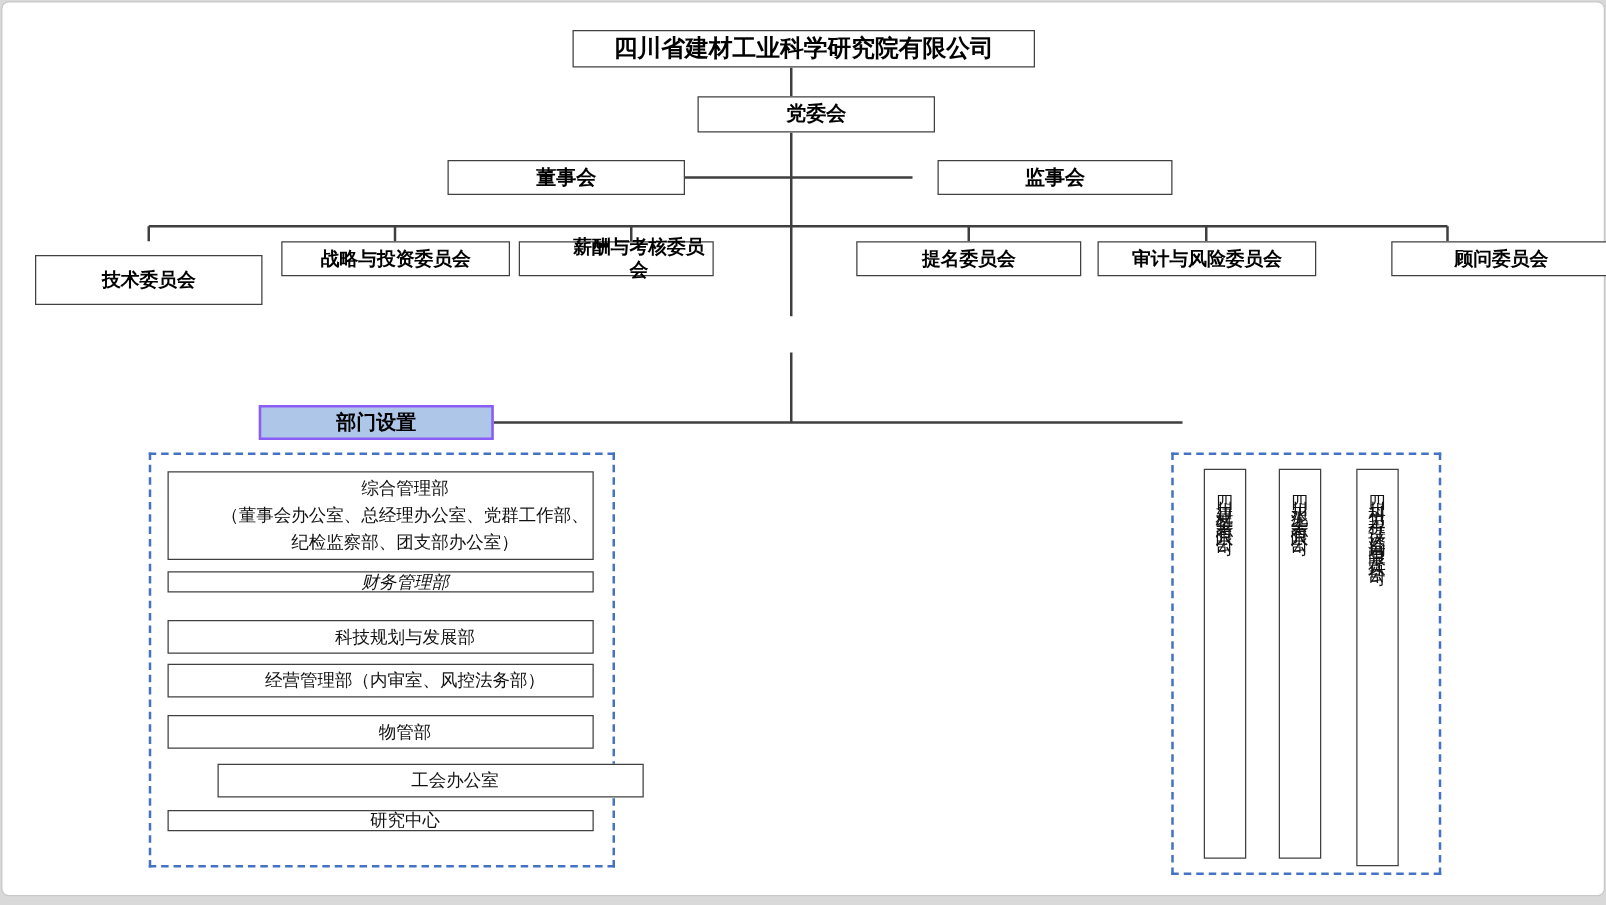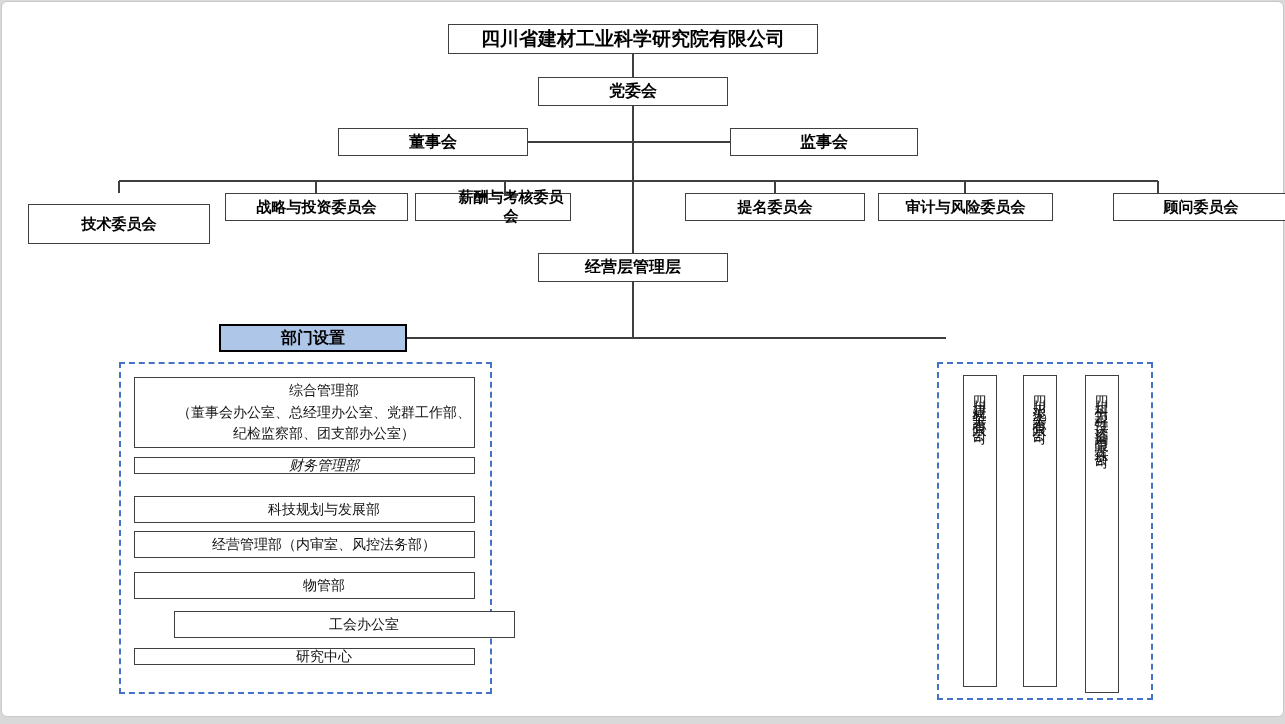--- a/index.html
+++ b/index.html
@@ -17,31 +17,30 @@
   svg.lines{position:absolute;left:0;top:0;pointer-events:none;}
   .box{
     position:absolute;
     background:#fff;
     border:1.5px solid #404040;
     display:flex;align-items:center;justify-content:center;
     text-align:center;
     color:#000;
     box-sizing:border-box;
   }
-  .box.bold{font-weight:bold;font-size:16px;}
-  .title-box{font-weight:bold;font-size:19px;border-width:1.6px;}
+  .box.bold{font-weight:bold;font-size:16px;margin-left:20px;}
+  .title-box{font-weight:bold;font-size:19px;border-width:1.6px;margin-left:10px;}
   .committee{font-weight:bold;font-size:15px;}
   .header-box{
     position:absolute;
     background:#AEC6E8;
-    border:2px solid #000000;
+    border:2px solid #8b5cf6;
     display:flex;align-items:center;justify-content:center;
     font-weight:bold;font-size:16px;color:#000;
     box-sizing:border-box;
-    margin-left:12px;
   }
   .dashed-container{
     position:absolute;
     border:2px dashed #4472C4;
     box-sizing:border-box;
     background:transparent;
   }
   .dept-box{
     position:absolute;
     background:#fff;border:1.4px solid #404040;
@@ -101,21 +100,20 @@
 
   <div class="box bold" style="left:730px;top:128px;width:188px;height:28px;">监事会</div>
 
   <div class="box committee" style="left:28px;top:204px;width:182px;height:40px;">技术委员会</div>
   <div class="box committee" style="left:225px;top:193px;width:183px;height:28px;">战略与投资委员会</div>
   <div class="box committee" style="left:415px;top:193px;width:156px;height:28px;padding-left:36px;">薪酬与考核委员会</div>
   <div class="box committee" style="left:685px;top:193px;width:180px;height:28px;">提名委员会</div>
   <div class="box committee" style="left:878px;top:193px;width:175px;height:28px;">审计与风险委员会</div>
   <div class="box committee" style="left:1070px;top:193px;width:176px;height:28px;margin-left:43px;">顾问委员会</div>
 
-  <div class="box bold" style="left:538px;top:253px;width:190px;height:29px;">经营层管理层</div>
 
   <div class="header-box" style="left:207px;top:324px;width:188px;height:28px;">部门设置</div>
 
   <div class="dashed-container" style="left:119px;top:362px;width:373px;height:332px;"></div>
 
   <div class="dept-box" style="left:134px;top:377px;width:341px;height:71px;">
     <span>综合管理部</span>
     <span class="detail">（董事会办公室、总经理办公室、党群工作部、纪检监察部、团支部办公室）</span>
   </div>
   <div class="dept-box" style="left:134px;top:457px;width:341px;height:17px;font-style:italic;">财务管理部</div>

